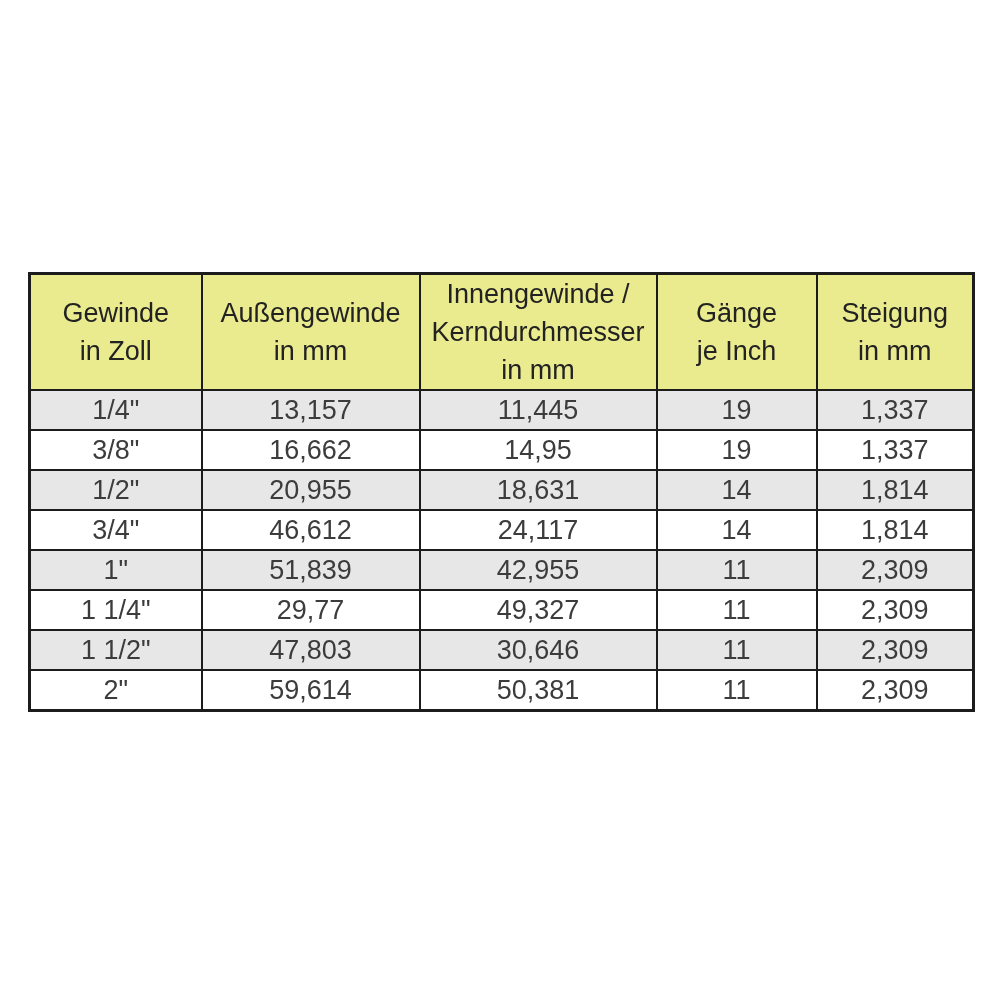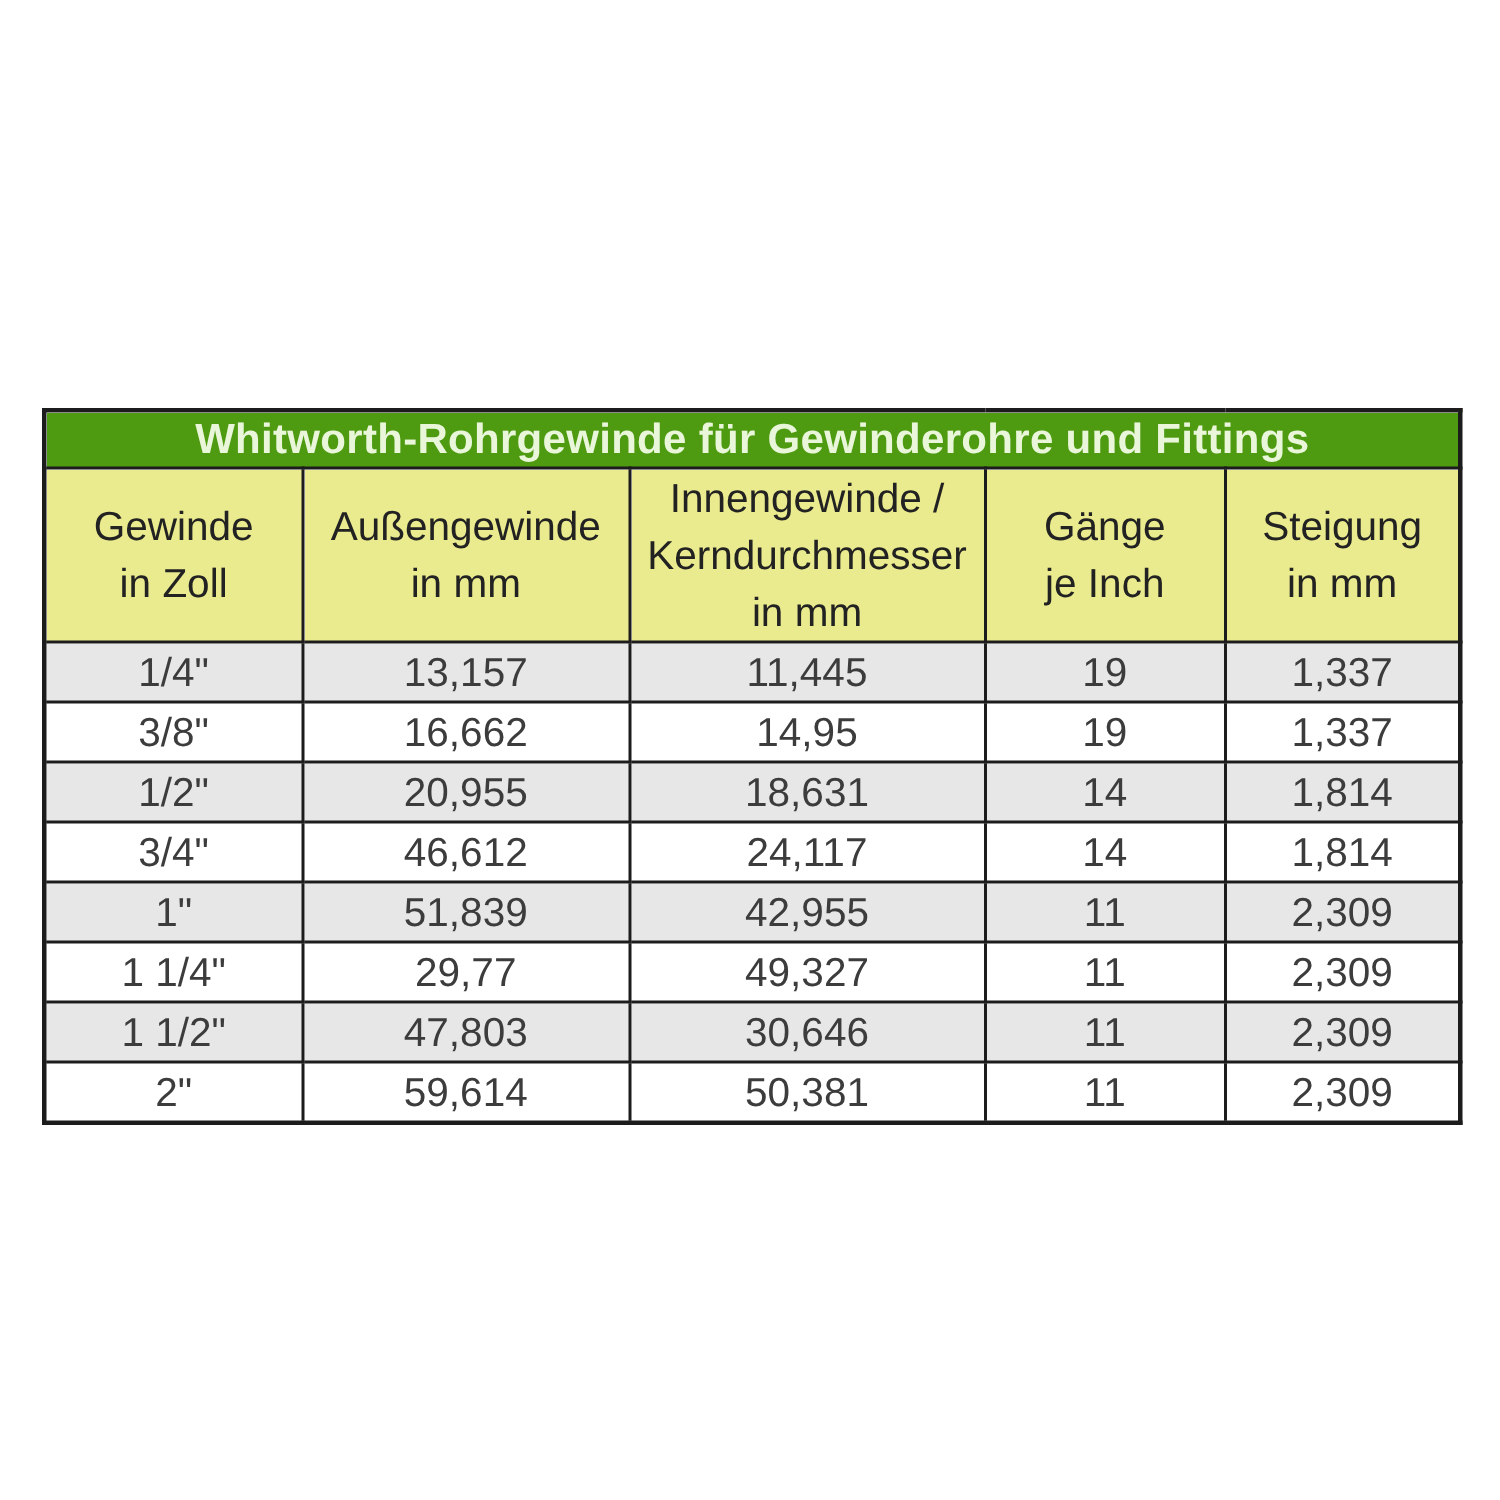--- a/index.html
+++ b/index.html
@@ -65,23 +65,20 @@
 <div class="page">
   <table class="thread-table">
     <colgroup>
       <col style="width:172px">
       <col style="width:218px">
       <col style="width:237px">
       <col style="width:160px">
       <col style="width:157px">
     </colgroup>
     <thead>
-      <tr>
-        <th colspan="5" class="title-cell">Whitworth-Rohrgewinde für Gewinderohre und Fittings</th>
-      </tr>
       <tr class="col-heads">
         <th>Gewinde
 in Zoll</th>
         <th>Außengewinde
 in mm</th>
         <th>Innengewinde /
 Kerndurchmesser
 in mm</th>
         <th>Gänge
 je Inch</th>

